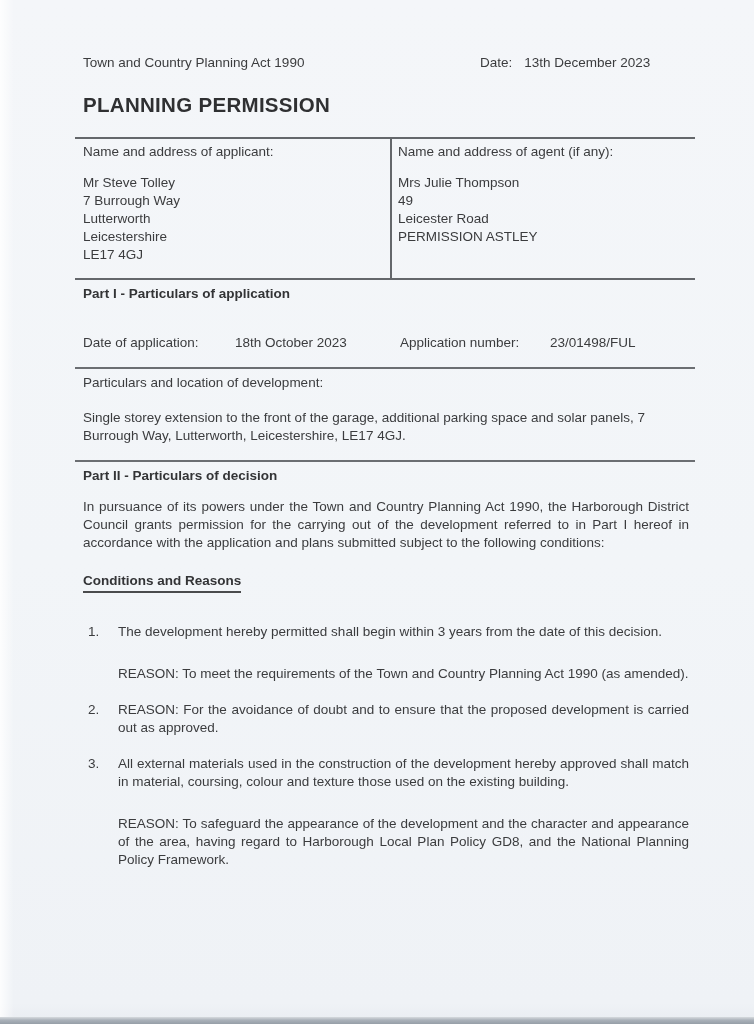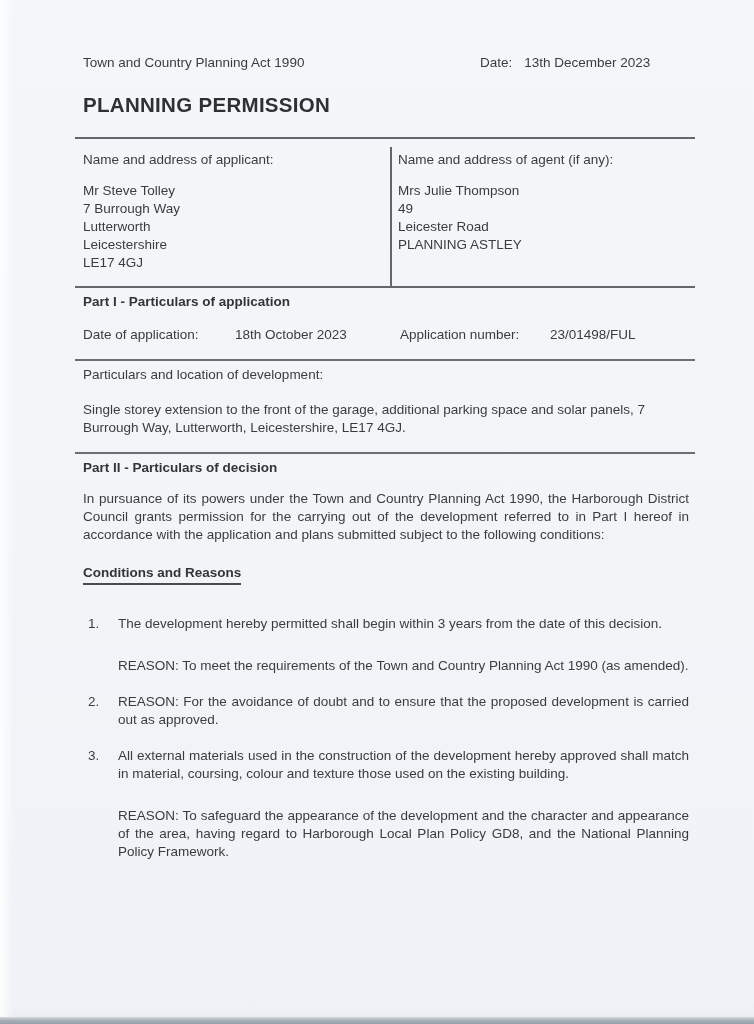--- a/index.html
+++ b/index.html
@@ -49,28 +49,28 @@
     letter-spacing: .3px;
     color: #2f3032;
   }
 
   .addr-table {
     margin-top: 20px;
     display: flex;
     border-top: 2px solid #64676b;
     border-bottom: 2px solid #64676b;
   }
-  .addr-table .cell { padding: 4px 6px 14px 8px; margin-top: 8px; }
+  .addr-table .cell { padding: 4px 6px 14px 8px; }
   .addr-table .cell.left  { width: 315px; }
   .addr-table .cell.right { width: 305px; border-left: 2px solid #64676b; padding-left: 6px; }
   .cell-head { margin-bottom: 13px; }
 
   .section-head { margin-top: 5px; padding-left: 8px; font-weight: bold; color:#333436; }
 
-  .app-row { margin-top: 15px; padding-left: 8px; white-space: nowrap; }
+  .app-row { margin-top: 31px; padding-left: 8px; white-space: nowrap; }
   .app-row .c1 { display:inline-block; width:152px; }
   .app-row .c2 { display:inline-block; width:165px; }
   .app-row .c3 { display:inline-block; width:150px; }
 
   .rule { margin-top: 15px; border:0; border-top: 2px solid #6b6e72; }
 
   .label-line { margin-top: 5px; }
   .para { margin-top: 17px; }
   .justify { text-align: justify; }
 
@@ -111,21 +111,21 @@
         <p>7 Burrough Way</p>
         <p>Lutterworth</p>
         <p>Leicestershire</p>
         <p>LE17 4GJ</p>
       </div>
       <div class="cell right">
         <p class="cell-head">Name and address of agent (if any):</p>
         <p>Mrs Julie Thompson</p>
         <p>49</p>
         <p>Leicester Road</p>
-        <p>PLANNING ASTLEY</p>
+        <p>PERMISSION ASTLEY</p>
       </div>
     </div>
 
     <div class="section-head">Part I - Particulars of application</div>
 
     <div class="app-row">
       <span class="c1">Date of application:</span><span class="c2">18th October 2023</span><span class="c3">Application number:</span><span>23/01498/FUL</span>
     </div>
 
     <hr class="rule">

